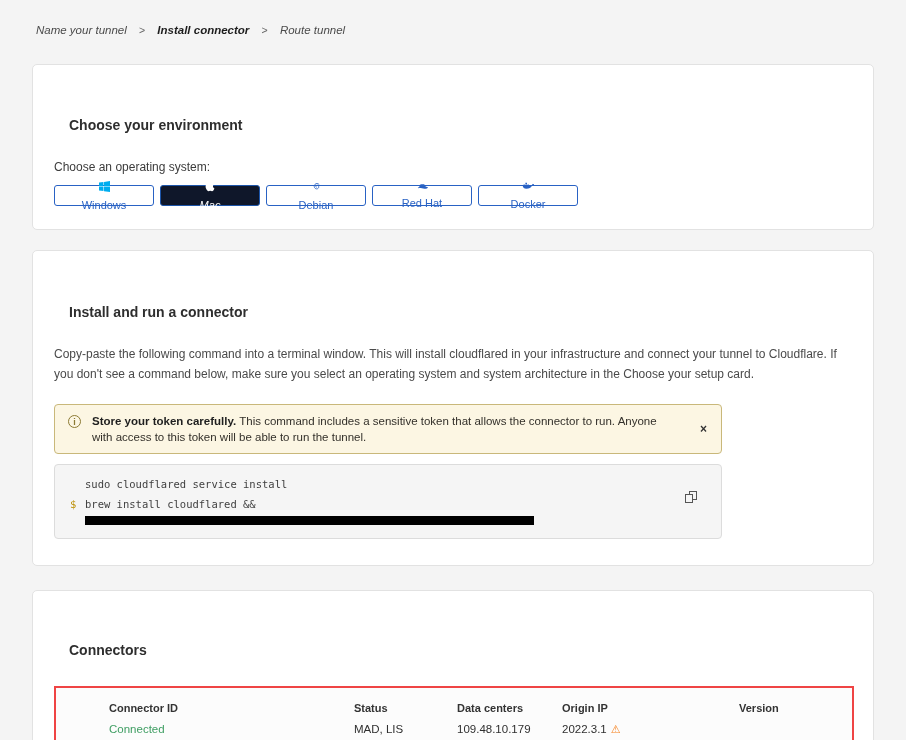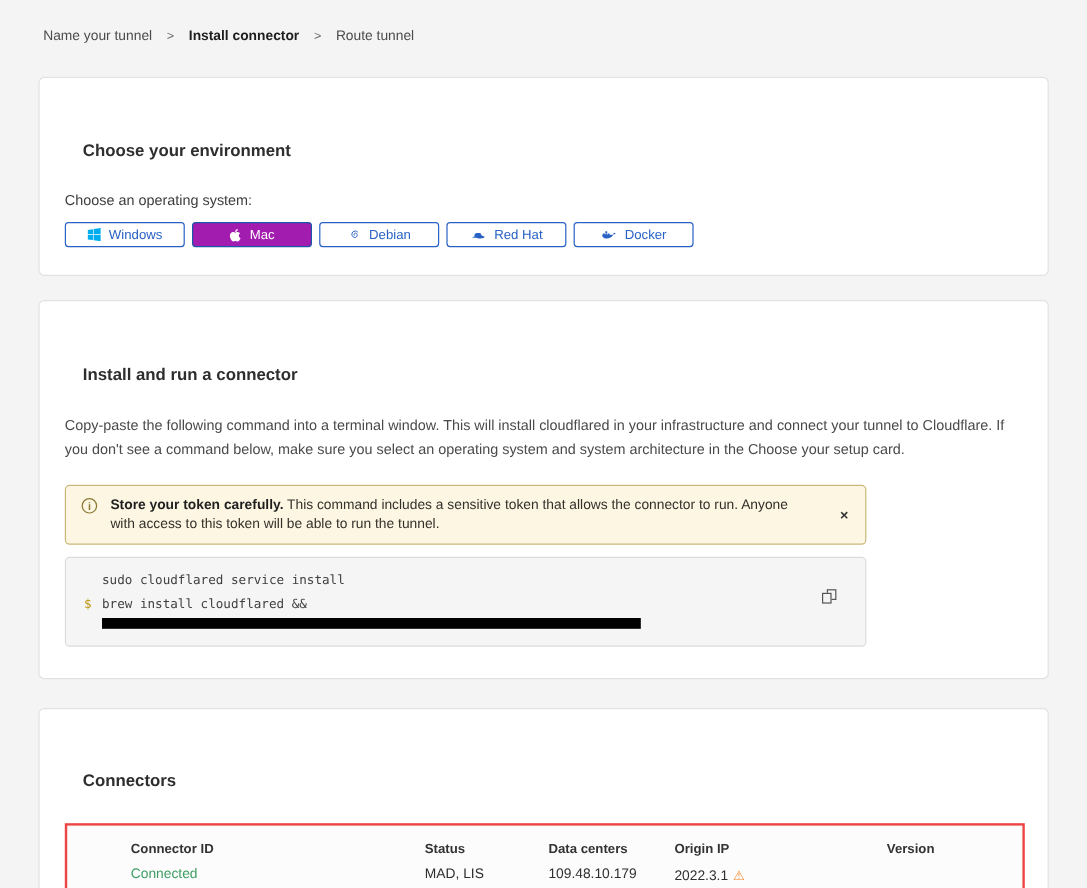--- a/index.html
+++ b/index.html
@@ -6,41 +6,41 @@
   html,body { margin:0; padding:0; }
   body {
     width:906px; height:740px; overflow:hidden;
     background:#f4f4f4;
     font-family:"Liberation Sans", sans-serif;
     color:#36393f;
   }
 
   
   .breadcrumb { padding:24px 0 0 36px; font-size:11.5px; color:#4b4b4b; }
-  .bc-item { cursor:pointer; }
+  .bc-item { cursor:pointer;font-style:italic; }
   .bc-item.active { font-weight:bold; color:#1d1d1d; }
   .bc-sep { margin:0 9px; color:#666; font-size:10.5px; }
 
   
   .card {
     width:842px; margin-left:32px; background:#fff;
     border:1px solid #e2e2e2; border-radius:5px; padding:0 21px;
   }
   .card h2 { margin:15px; font-size:14px; color:#2e2e2e; }
 
   #env-card { margin-top:28px; padding-top:37px; padding-bottom:23px; }
   .os-label { margin-top:27px; font-size:12px; color:#3c3c3c; }
   .os-row { margin-top:11px; display:flex; gap:6px; }
   .os-btn {
     display:inline-flex; align-items:center; justify-content:center; gap:7px;
     width:100px; height:21px; border:1px solid #2962c4; border-radius:3px;
     background:#fff; color:#2962c4; font-size:11px; font-family:inherit;
-    cursor:pointer; padding:0;
+    cursor:pointer; padding:0;flex-direction:column;
   }
-  .os-btn.selected { background:#a21caf; border-color:#1d55a9; color:#fff; }
+  .os-btn.selected { background:#0f172a; border-color:#1d55a9; color:#fff;font-style:italic; }
   .os-btn svg { display:block; }
 
   #install-card { margin-top:20px; padding-top:38px; padding-bottom:26px; }
   .desc { margin:24px 0 0; font-size:12px; line-height:20px; color:#4a4a4a; }
 
   .warning-banner {
     position:relative; margin-top:20px; width:668px;
     background:#fcf6e3; border:1px solid #c9b87a; border-radius:4px;
     padding:8px 44px 8px 37px; font-size:11.5px; line-height:16px; color:#33302a;
   }

